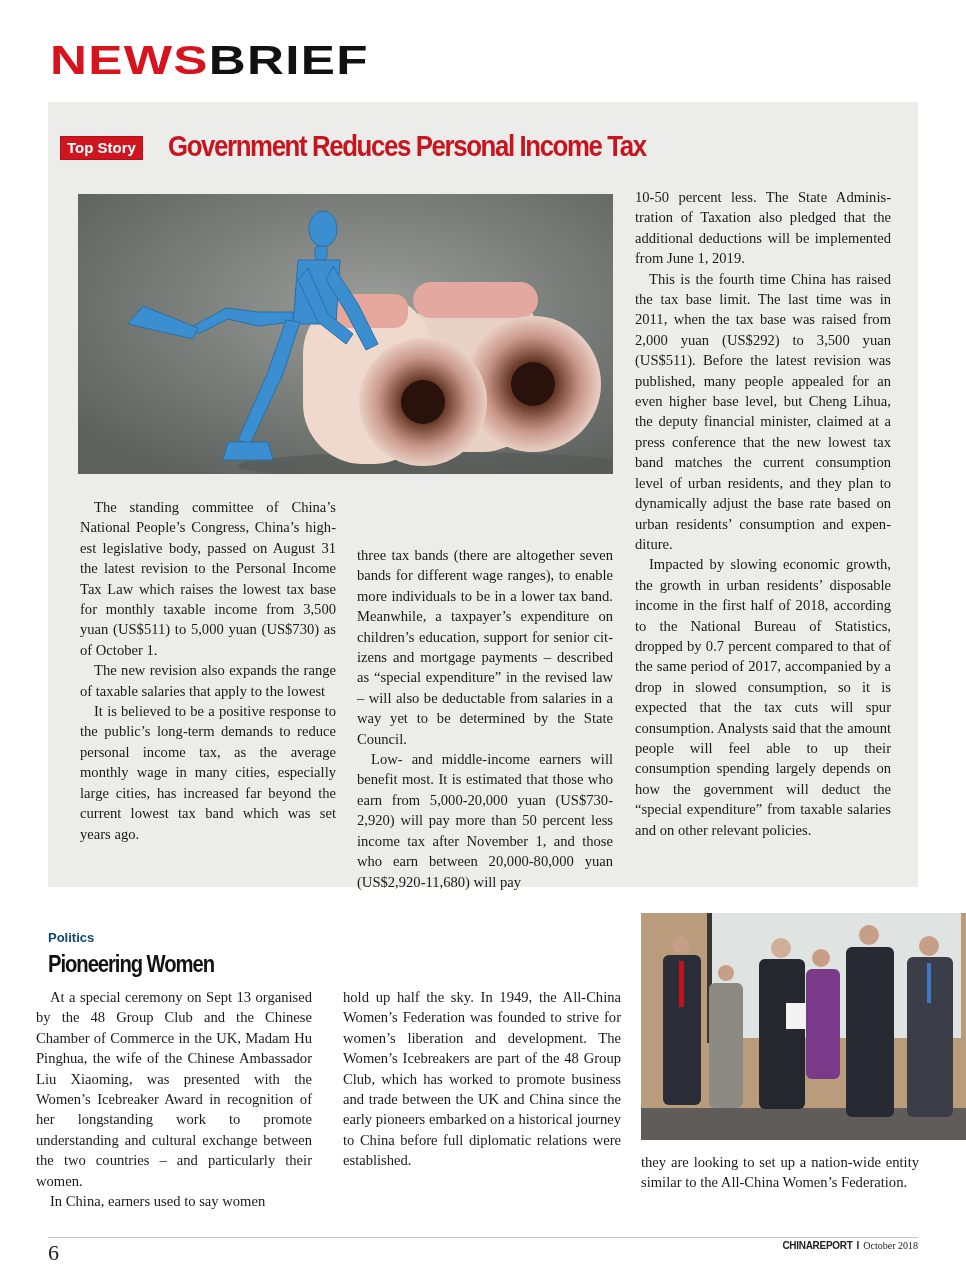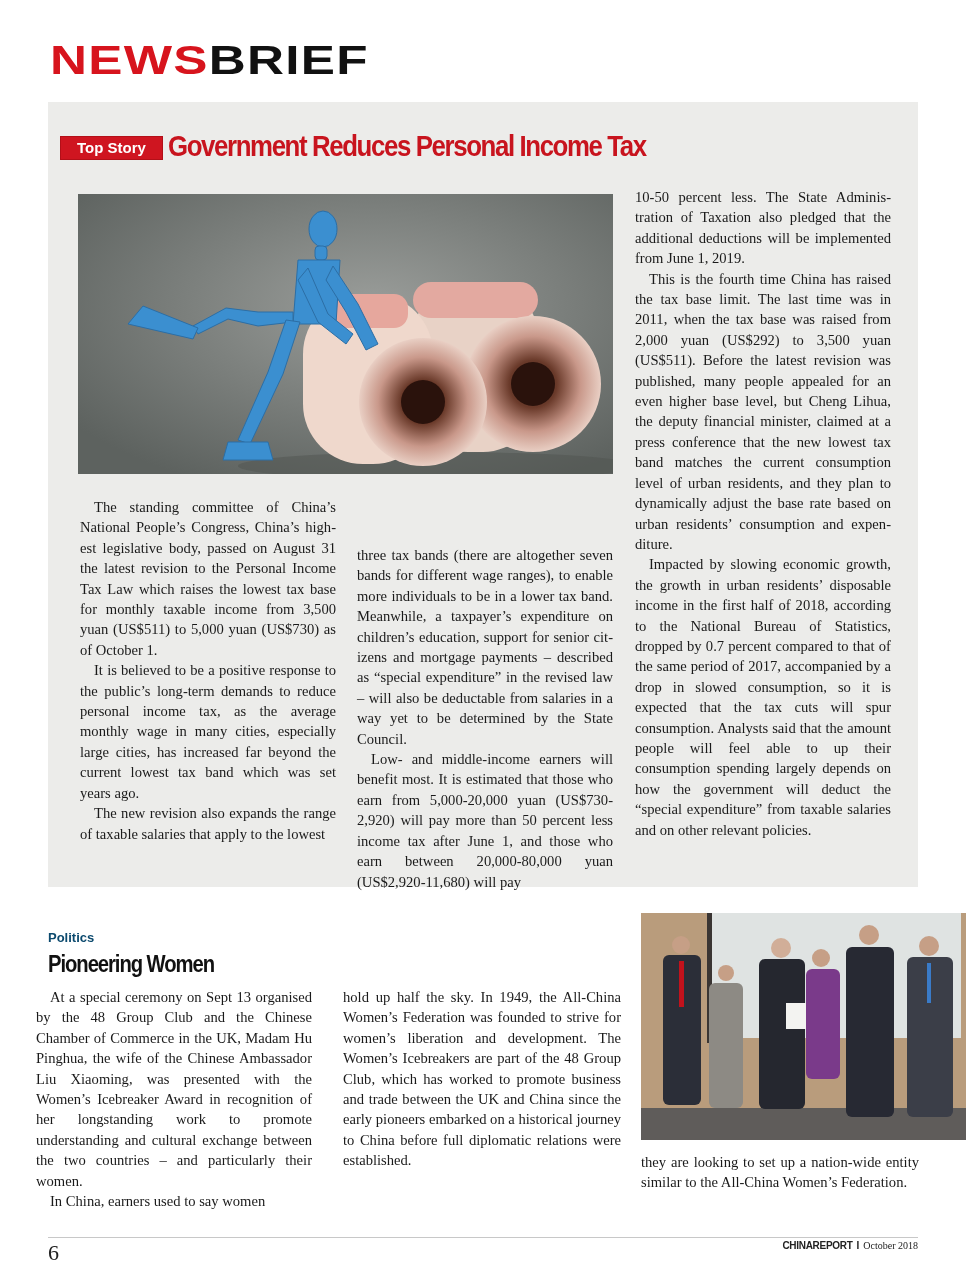--- a/index.html
+++ b/index.html
@@ -1,21 +1,21 @@
 <!DOCTYPE html>
 <html><head>
 <meta charset="utf-8">
 <style>
   html, body { margin:0; padding:0; background:#ffffff; }
   body { width:966px; height:1280px; position:relative; overflow:hidden; font-family:"Liberation Serif", "DejaVu Serif", serif; color:#1a1a1a; }
   .masthead { position:absolute; left:50px; top:40px; font-family:"Liberation Sans", sans-serif; font-weight:900; font-size:40px; letter-spacing:1px; line-height:1; transform:scaleX(1.28); transform-origin:left center; }
   .masthead .news { color:#d7141d; }
   .masthead .brief { color:#111; }
   .topbox { position:absolute; left:48px; top:102px; width:870px; height:785px; background:#ececea; }
-  .badge { position:absolute; left:60px; top:136px; background:#cf1520; color:#fff; font-family:"Liberation Sans", sans-serif; font-weight:bold; font-size:15px; padding:2px 16px; line-height:18px; border:1px solid #b30f18; }
+  .badge { position:absolute; left:60px; top:136px; background:#cf1520; color:#fff; font-family:"Liberation Sans", sans-serif; font-weight:bold; font-size:15px; padding:2px 6px; line-height:18px; border:1px solid #b30f18; }
   .headline { position:absolute; left:168px; top:128px; color:#c8141e; font-family:"Liberation Sans", sans-serif; font-weight:bold; font-size:30px; letter-spacing:-1.6px; line-height:36px; transform:scaleX(0.86); transform-origin:left center; white-space:nowrap; }
   .photo1 { position:absolute; left:78px; top:194px; width:535px; height:280px; background:linear-gradient(135deg,#6f7470 0%,#8b8f8c 45%,#7b7f7c 100%); overflow:hidden; }
   .col { position:absolute; font-size:14.6px; line-height:20.4px; text-align:justify; hyphens:manual; }
   .col p { margin:0; text-indent:14px; }
   .col p.noindent { text-indent:0; }
   .c1 { left:80px; top:497px; width:256px; }
   .c2 { left:357px; top:497px; width:256px;margin-top:48px; }
   .c3 { left:635px; top:187px; width:256px; }
   .section { position:absolute; left:48px; top:930px; color:#0c4a6e; font-family:"Liberation Sans", sans-serif; font-weight:bold; font-size:13px; }
   .title2 { position:absolute; left:48px; top:951px; font-family:"Liberation Sans", sans-serif; font-weight:bold; font-size:23px; letter-spacing:-1.2px; transform:scaleX(0.88); transform-origin:left center; white-space:nowrap; color:#111; }
@@ -74,26 +74,26 @@
       <path d="M215 128 L180 132 L150 125 L120 140 L115 132 L148 114 L180 118 L215 118 Z"></path>
       <path d="M50 130 L65 112 L120 134 L115 145 Z"></path>
       <path d="M222 128 L205 180 L172 250 L160 246 L190 178 L208 126 Z"></path>
       <path d="M150 248 L190 248 L195 266 L145 266 Z"></path>
     </g>
   </svg>
 </div>
 
 <div class="col c1">
   <p>The standing committee of China’s National People’s Congress, China’s high­est legislative body, passed on August 31 the latest revision to the Personal Income Tax Law which raises the lowest tax base for monthly taxable income from 3,500 yuan (US$511) to 5,000 yuan (US$730) as of October 1.</p>
+  <p>The new revision also expands the range of taxable salaries that apply to the lowest</p>
   <p>It is believed to be a positive response to the public’s long-term demands to reduce  personal income tax, as the average monthly wage in many cities, especially large cities, has increased far beyond the current lowest tax band which was set years ago.</p>
-  <p>The new revision also expands the range of taxable salaries that apply to the lowest</p>
 </div>
 <div class="col c2">
   <p class="noindent">three tax bands (there are altogether seven bands for different wage ranges), to enable more individuals to be in a lower tax band. Meanwhile, a taxpayer’s expenditure on children’s education, support for senior cit­izens and mortgage payments – described as “special expenditure” in the revised law – will also be deductable from salaries in a way yet to be determined by the State Council.</p>
-  <p>Low- and middle-income earners will benefit most. It is estimated that those who earn from 5,000-20,000 yuan (US$730-2,920) will pay more than 50 percent less income tax after June 1, and those who earn between 20,000-80,000 yuan (US$2,920-11,680) will pay</p>
+  <p>Low- and middle-income earners will benefit most. It is estimated that those who earn from 5,000-20,000 yuan (US$730-2,920) will pay more than 50 percent less income tax after November 1, and those who earn between 20,000-80,000 yuan (US$2,920-11,680) will pay</p>
 </div>
 <div class="col c3">
   <p class="noindent">10-50 percent less. The State Adminis­tration of Taxation also pledged that the additional deductions will be implement­ed from June 1, 2019.</p>
   <p>This is the fourth time China has raised the tax base limit. The last time was in 2011, when the tax base was raised from 2,000 yuan (US$292) to 3,500 yuan (US$511). Before the latest revision was published, many people appealed for an even higher base level, but Cheng Lihua, the deputy financial minister, claimed at a press conference that the new lowest tax band matches the current consumption level of urban residents, and they plan to dynamically adjust the base rate based on urban residents’ consumption and expen­diture.</p>
   <p>Impacted by slowing economic growth, the growth in urban residents’ disposable income in the first half of 2018, accord­ing to the National Bureau of Statistics, dropped by 0.7 percent compared to that of the same period of 2017, accom­panied by a drop in slowed consump­tion, so it is expected that the tax cuts will spur consumption. Analysts said that the amount people will feel able to up their consumption spending largely depends on how the government will deduct the “special expenditure” from taxable salaries and on other relevant policies.</p>
 </div>
 
 <div class="section">Politics</div>
 <div class="title2">Pioneering Women</div>
 

